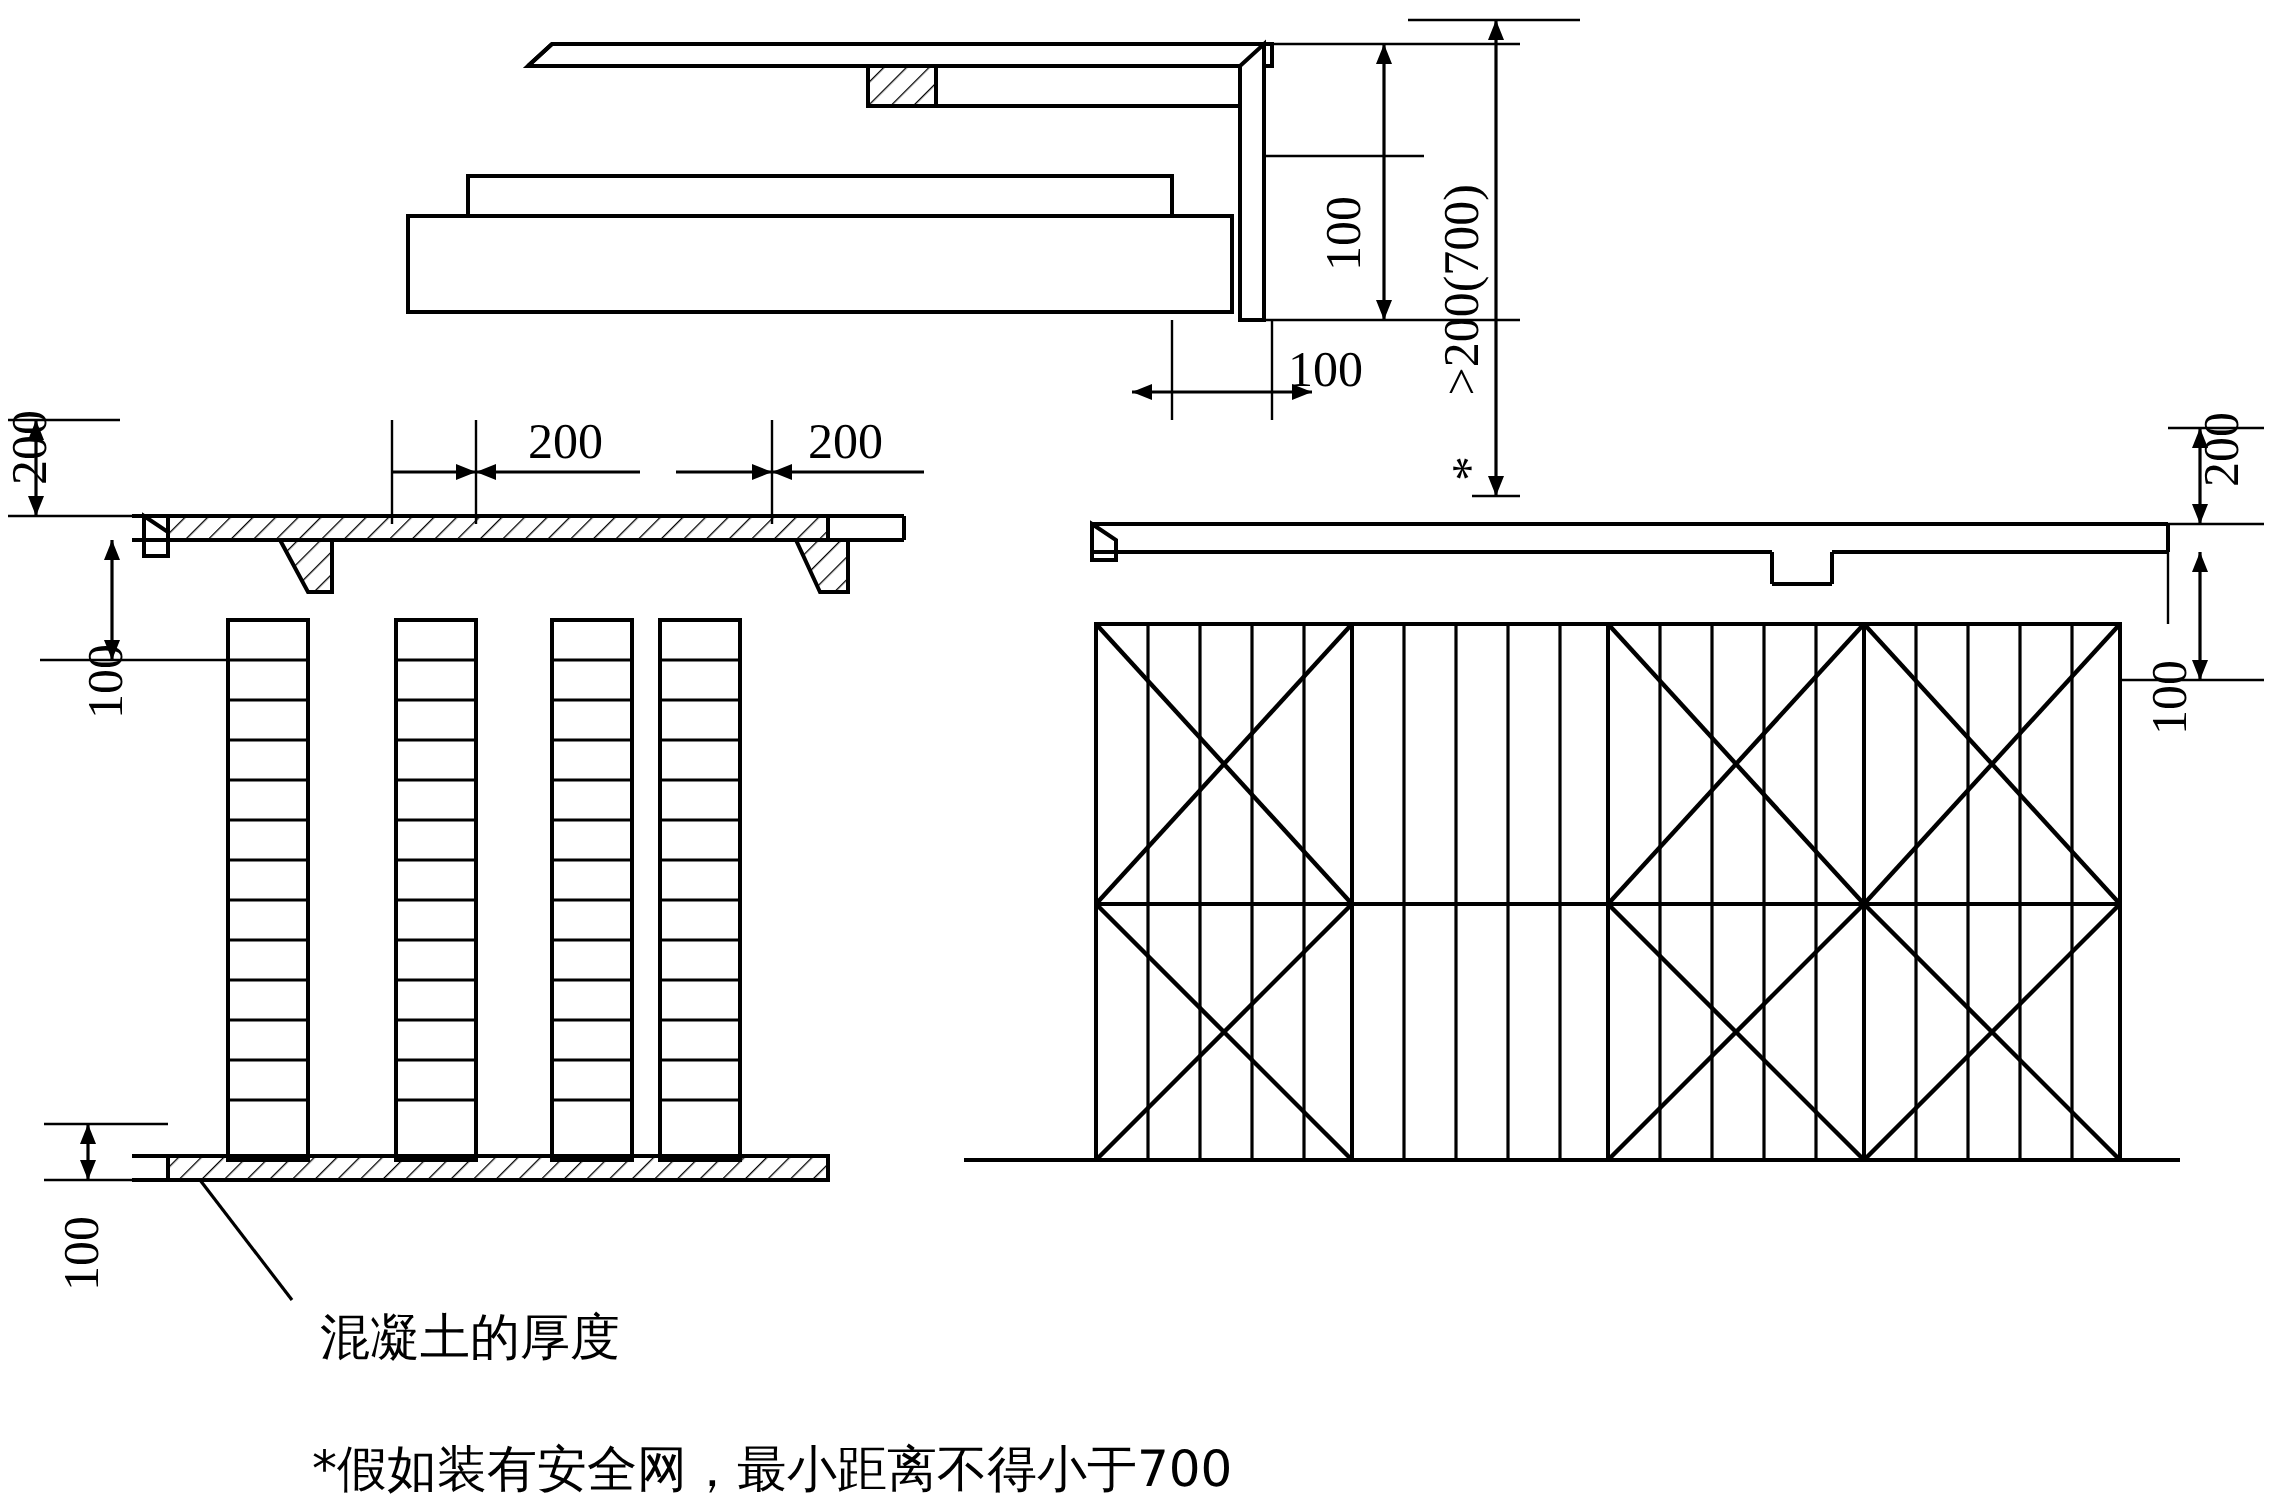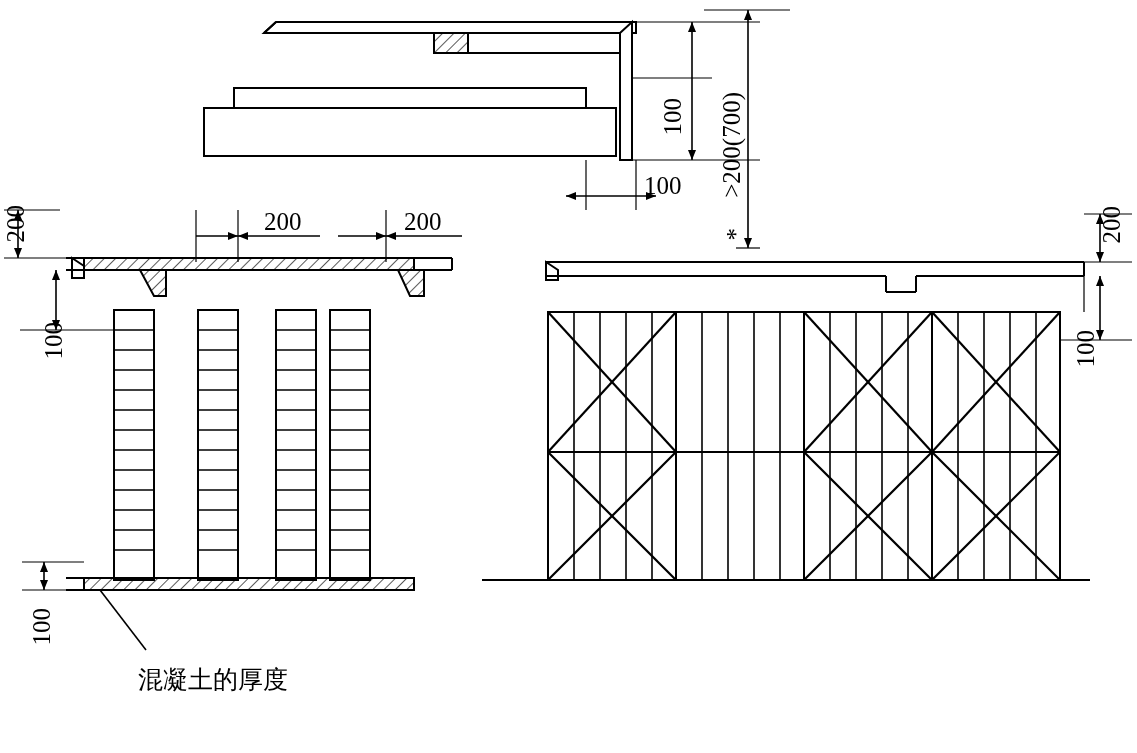--- a/index.html
+++ b/index.html
@@ -265,16 +265,17 @@
   <div class="lbl dim" style="left:404px;top:208px;">200</div>
 
   <div class="lbl dim vert" style="left:40px;top:322px;">100</div>
 
   <div class="lbl dim vert" style="left:28px;top:608px;">100</div>
 
   <div class="lbl dim vert" style="left:1098px;top:206px;">200</div>
 
   <div class="lbl dim vert" style="left:1072px;top:330px;">100</div>
 
-  <div class="lbl cn" style="left:138px;top:652px;margin-top:11px;">混凝土的厚度</div>
-
+  <div class="lbl cn" style="left:160px;top:652px;">混凝土的厚度</div>
+
+  <div class="lbl cn" style="left:156px;top:718px;">*假如装有安全网，最小距离不得小于700</div>
 
 </div>
 
 </body></html>

